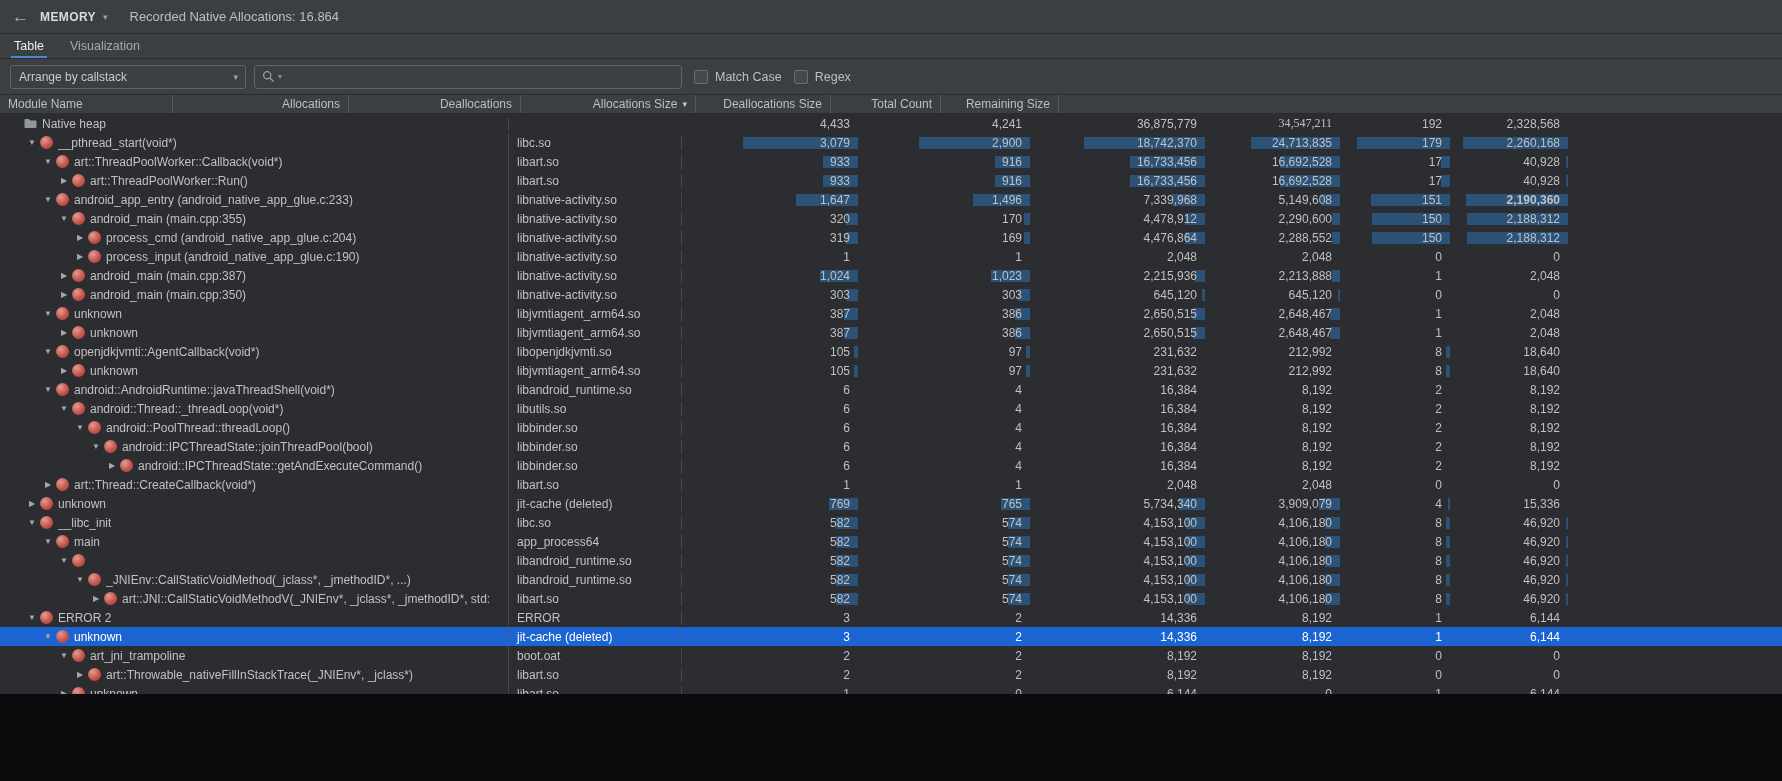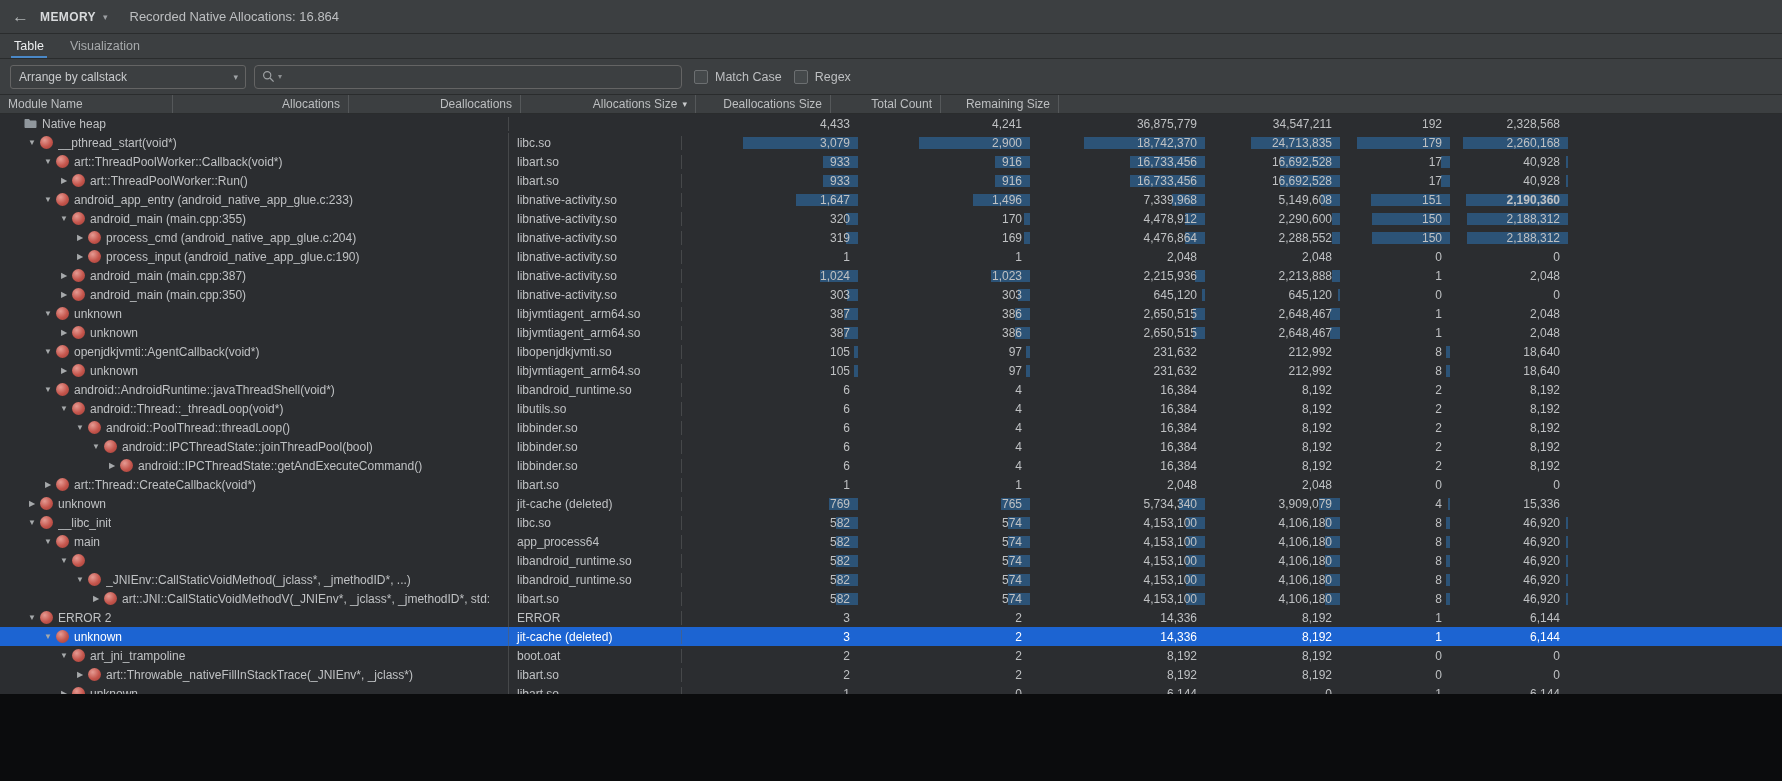--- a/index.html
+++ b/index.html
@@ -186,21 +186,21 @@
         <div class="cell module-cell" style="width: 173px;"></div>
         <div class="cell num-cell" style="width: 176px;">
           <span class="val">4,433</span>
         </div>
         <div class="cell num-cell" style="width: 172px;">
           <span class="val">4,241</span>
         </div>
         <div class="cell num-cell" style="width: 175px;">
           <span class="val">36,875,779</span>
         </div>
-        <div class="cell num-cell" style="width: 135px;">
+        <div class="cell num-cell" style="width: 135px; font-family: Liberation Serif, serif;">
           <span class="val">34,547,211</span>
         </div>
         <div class="cell num-cell" style="width: 110px;">
           <span class="val">192</span>
         </div>
         <div class="cell num-cell" style="width: 118px;">
           <span class="val">2,328,568</span>
         </div>
         <div class="cell filler-cell"></div>
       </div>

